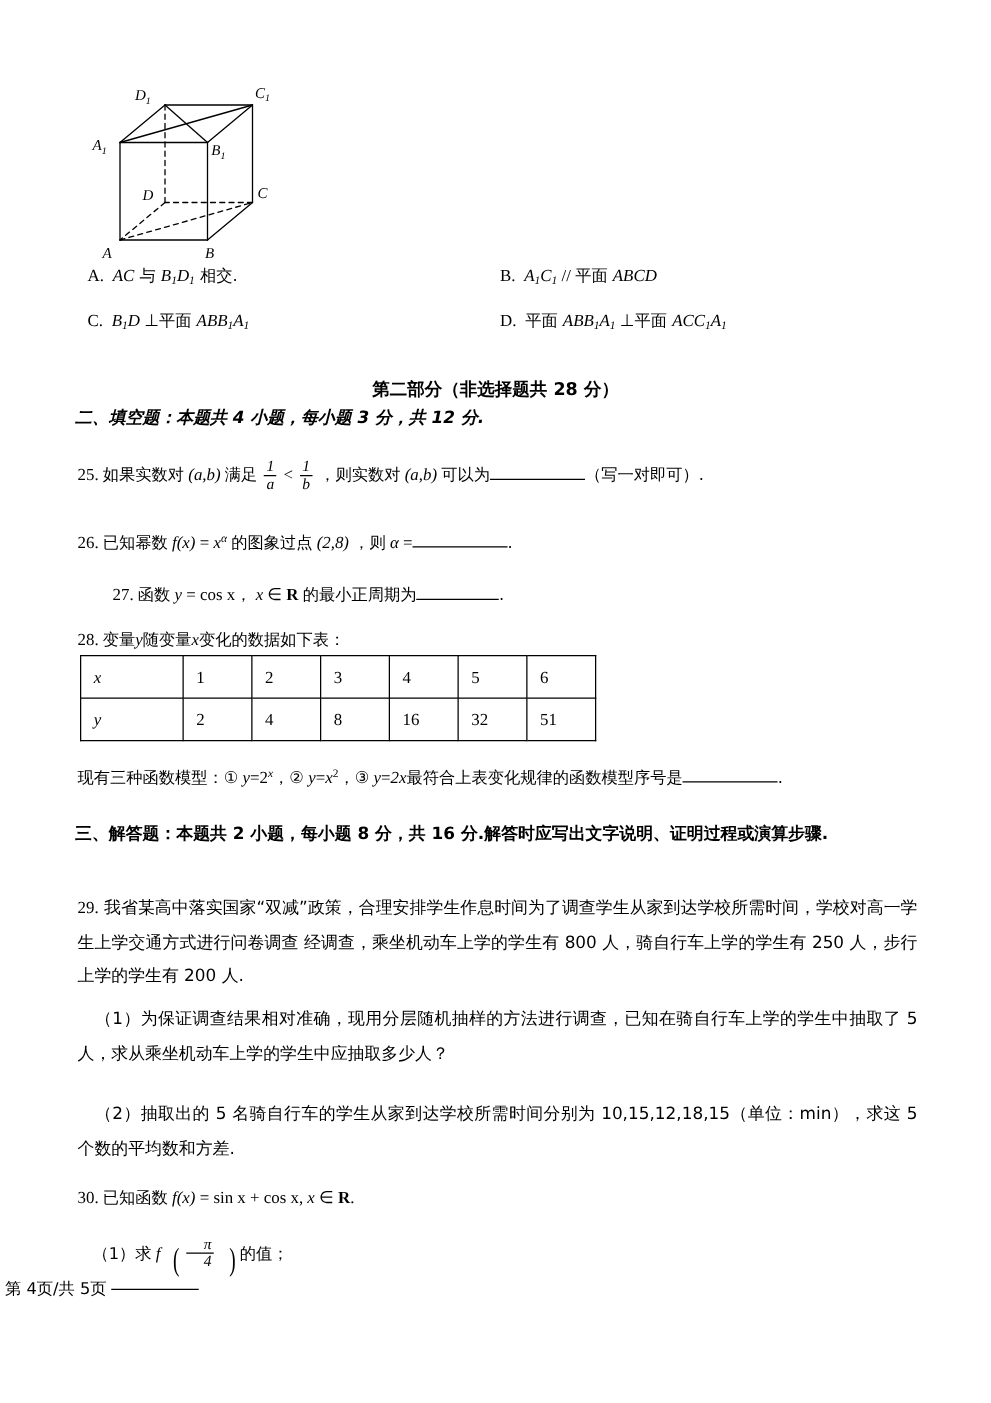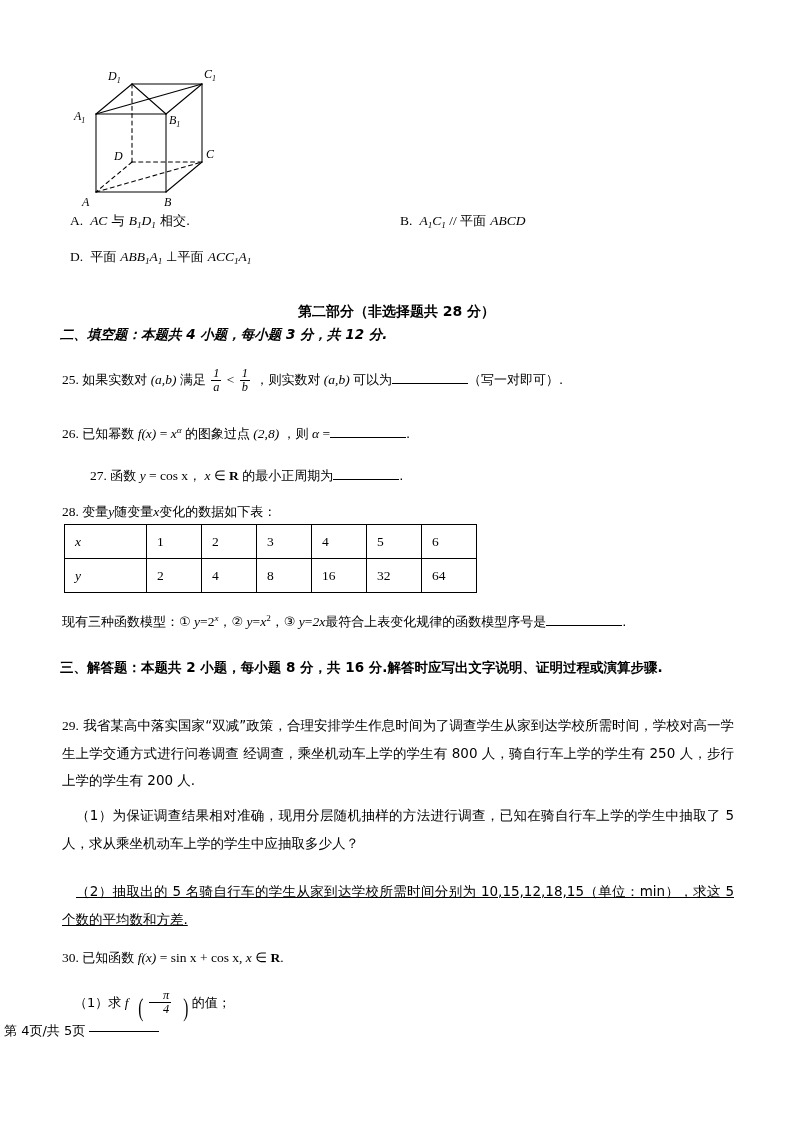--- a/index.html
+++ b/index.html
@@ -203,20 +203,23 @@
   <div class="options">
     <div class="opt-row">
       <div class="opt">
         <span class="opt-label">A.</span><span class="mi">AC</span><span class="cn"> 与 </span><span class="mi">B<sub>1</sub>D<sub>1</sub></span><span class="cn"> 相交.</span>
       </div>
       <div class="opt">
         <span class="opt-label">B.</span><span class="mi">A<sub>1</sub>C<sub>1</sub></span><span class="mn"> // </span><span class="cn">平面 </span><span class="mi">ABCD</span>
       </div>
     </div>
     <div class="opt-row">
+      <div class="opt">
+        <span class="opt-label">C.</span><span class="mi">B<sub>1</sub>D</span><span class="mn"> ⊥</span><span class="cn">平面 </span><span class="mi">ABB<sub>1</sub>A<sub>1</sub></span>
+      </div>
       <div class="opt">
         <span class="opt-label">D.</span><span class="cn">平面 </span><span class="mi">ABB<sub>1</sub>A<sub>1</sub></span><span class="mn"> ⊥</span><span class="cn">平面 </span><span class="mi">ACC<sub>1</sub>A<sub>1</sub></span>
       </div>
     </div>
   </div>
 
   <div class="part-title">第二部分（非选择题共 28 分）</div>
 
   <div class="sec-head" id="sec2head">二、填空题：本题共 4 小题，每小题 3 分，共 12 分.</div>
 
@@ -274,40 +277,40 @@
       <td class="cell">5</td>
       <td class="cell">6</td>
     </tr>
     <tr>
       <td class="hdr">y</td>
       <td class="cell">2</td>
       <td class="cell">4</td>
       <td class="cell">8</td>
       <td class="cell">16</td>
       <td class="cell">32</td>
-      <td class="cell">64</td>
+      <td class="cell">51</td>
     </tr>
   </tbody>
     </table>
 
   <div class="q" style="top:608px;">
     <span class="cn">现有三种函数模型：</span><span class="cn">①</span>
     <span class="mi">y</span><span class="mn">=</span><span class="mn">2</span><sup class="mi">x</sup><span class="cn">，</span><span class="cn">②</span>
     <span class="mi">y</span><span class="mn">=</span><span class="mi">x</span><sup class="mn">2</sup><span class="cn">，</span><span class="cn">③</span>
     <span class="mi">y</span><span class="mn">=</span><span class="mi">2x</span><span class="cn">最符合上表变化规律的函数模型序号是</span><span class="blank blank-l"></span><span class="cn">.</span>
   </div>
 
   <div class="sec-head" id="sec3head">三、解答题：本题共 2 小题，每小题 8 分，共 16 分.解答时应写出文字说明、证明过程或演算步骤.</div>
 
   <div class="q cn" style="top:712px; line-height:2.05;">
     <span class="qnum">29.</span>
     <span>我省某高中落实国家“双减”政策，合理安排学生作息时间为了调查学生从家到达学校所需时间，学校对高一学生上学交通方式进行问卷调查 经调查，乘坐机动车上学的学生有 800 人，骑自行车上学的学生有 250 人，步行上学的学生有 200 人.</span>
   </div>
   <div class="q cn" style="top:802px; line-height:2.05; text-indent:14px;">（1）为保证调查结果相对准确，现用分层随机抽样的方法进行调查，已知在骑自行车上学的学生中抽取了 5 人，求从乘坐机动车上学的学生中应抽取多少人？</div>
-  <div class="q cn" style="top:878px; line-height:2.05; text-indent:14px;text-decoration:underline;">（2）抽取出的 5 名骑自行车的学生从家到达学校所需时间分别为 10,15,12,18,15（单位：min），求这 5 个数的平均数和方差.</div>
+  <div class="q cn" style="top:878px; line-height:2.05; text-indent:14px;">（2）抽取出的 5 名骑自行车的学生从家到达学校所需时间分别为 10,15,12,18,15（单位：min），求这 5 个数的平均数和方差.</div>
 
   <div class="q" style="top:944px;">
     <span class="qnum">30.</span>
     <span class="cn">已知函数</span>
     <span class="mi">f(x)</span>
     <span class="mn">=</span>
     <span class="mn">sin x + cos x</span><span class="mn">,</span>
     <span class="mi">x</span>
     <span class="mn">∈</span>
     <span class="mbold">R</span><span class="mn">.</span>

